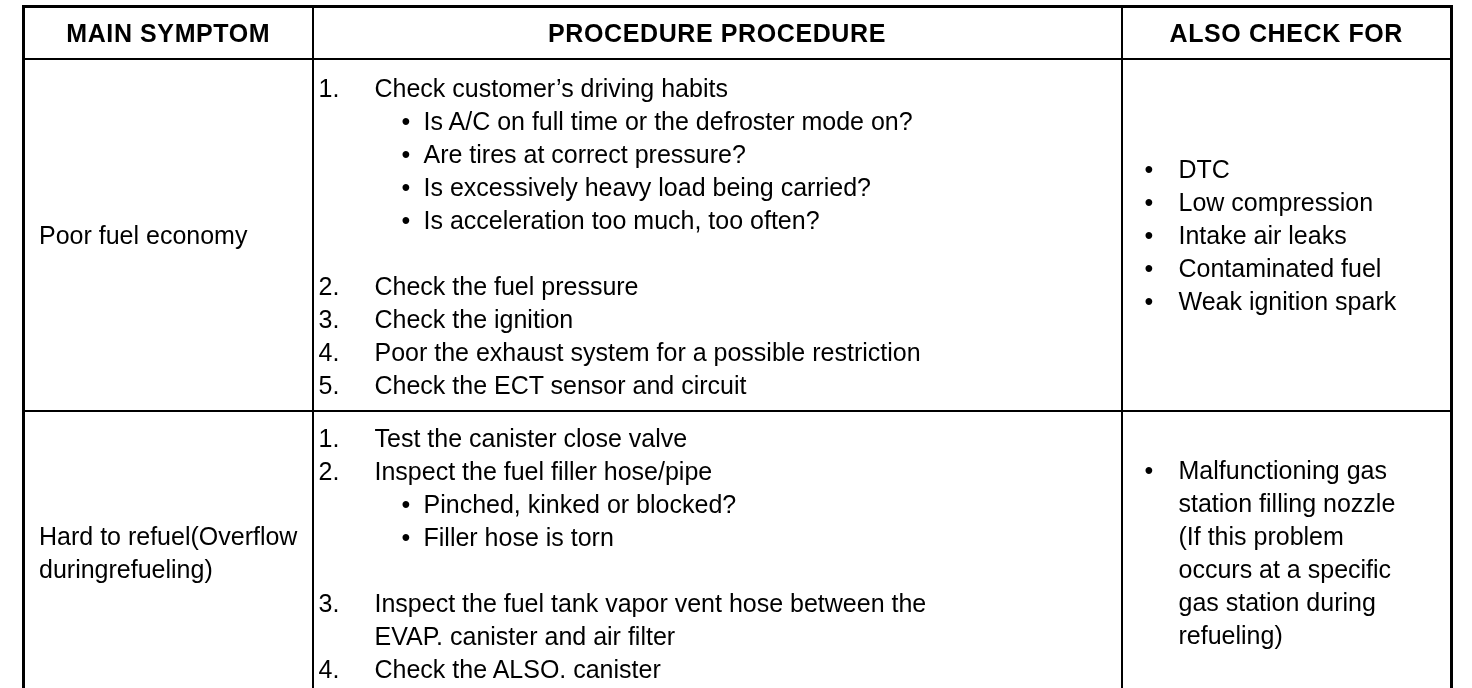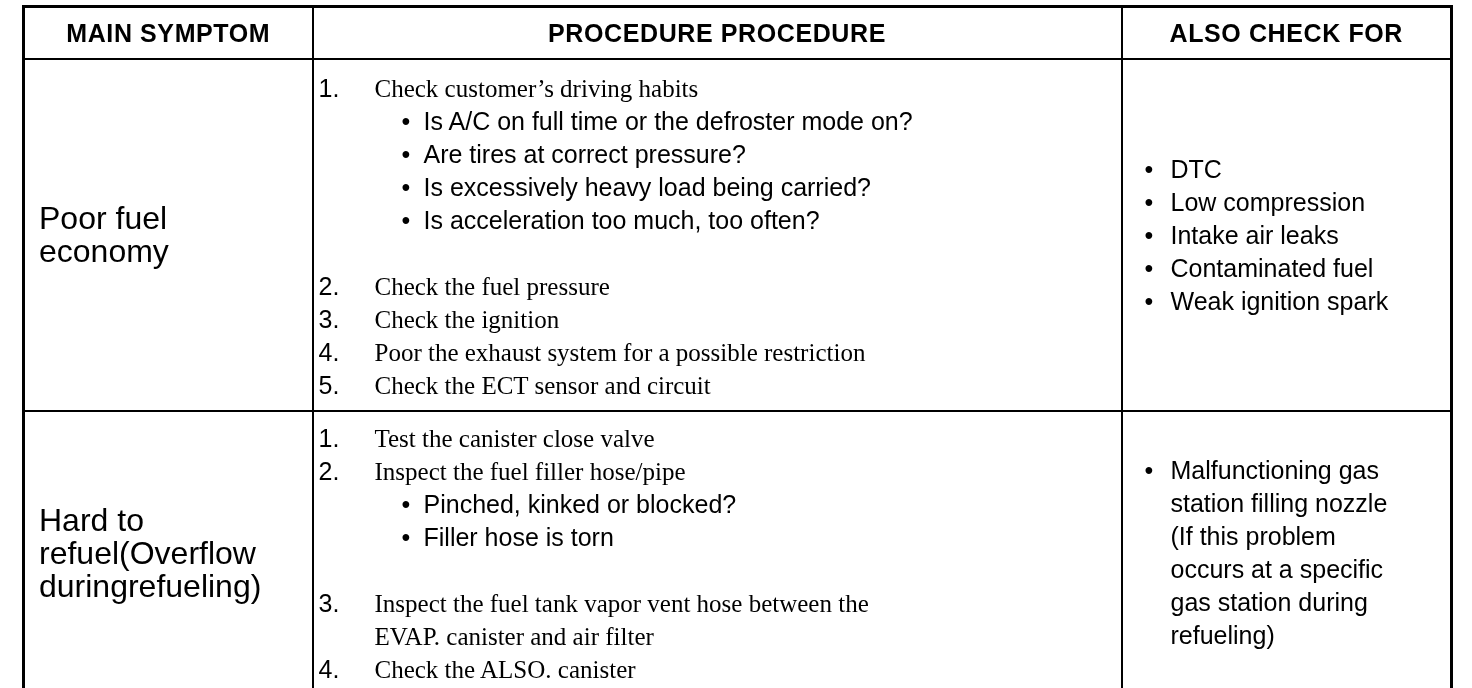--- a/index.html
+++ b/index.html
@@ -38,21 +38,21 @@
     margin-top:10px;
   }
 
   td.cell{
     vertical-align:middle;
     padding:0;
   }
   td.sym{
     padding-left:14px;
     padding-right:8px;
-    font-size:32px;
+    font-size:25px;
     line-height:33px;
     text-align:left;
     vertical-align:middle;
   }
   td.proc{
     vertical-align:top;
     padding-left:0;
   }
   td.also{
     vertical-align:middle;
@@ -69,21 +69,21 @@
     padding-left:61px;
     font-size:25px;
     line-height:33px;
     margin:0;
   }
   .step .num{
     position:absolute;left:5px;top:0;
     font-size:25px;line-height:33px;
     width:48px;
   }
-  .step .txt{display:block;font-family:Liberation Serif, serif;}
+  .step .txt{display:block;}
   .step.gap-before{margin-top:33px;}
 
   .sublist{margin:0;padding:0;list-style:none;}
   .sublist li{
     position:relative;
     padding-left:110px;
     font-size:25px;
     line-height:33px;
   }
   .sublist li .bul{
@@ -96,21 +96,21 @@
   ul.alist > li{
     position:relative;
     padding-left:28px;
     font-size:25px;
     line-height:33px;
   }
   ul.alist > li .bul{
     position:absolute;left:2px;top:0;
     font-size:25px;line-height:33px;
   }
-  ul.alist > li .cont{display:block;}
+  ul.alist > li .cont{display:block;margin-left:8px;}
 </style>
 </head>
 <body>
 
 <div id="page">
 
   <table class="dtable">
     <colgroup>
       <col class="c1">
         <col class="c2">

